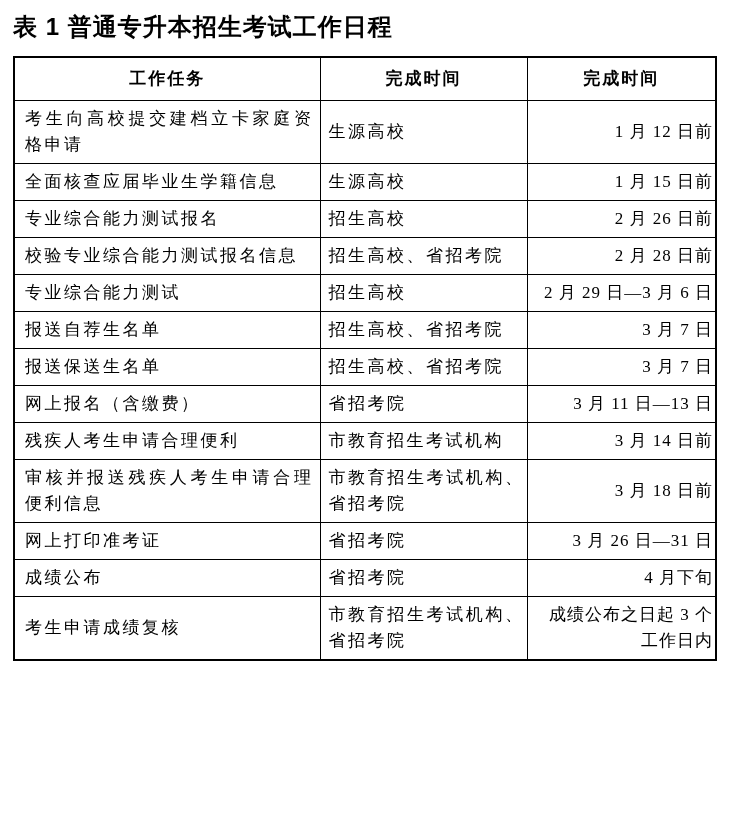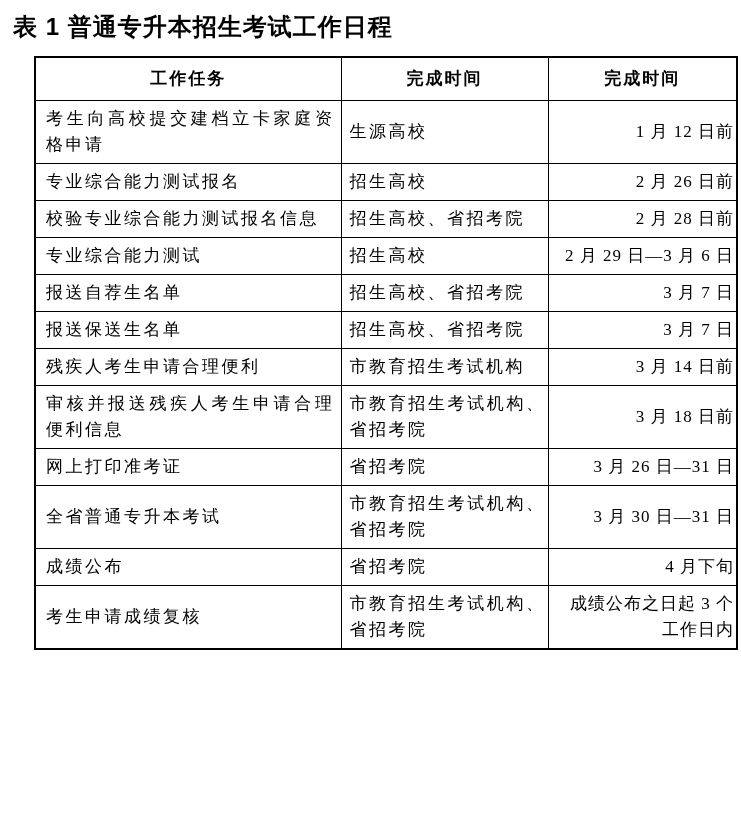--- a/index.html
+++ b/index.html
@@ -24,21 +24,21 @@
     margin: 0 0 13px 0;
     font-family: "Liberation Sans", sans-serif;
     font-weight: bold;
     font-size: 24px;
     line-height: 33px;
     letter-spacing: 1px;
     color: #000000;
     white-space: nowrap;
   }
   table.schedule {
-    margin-left: 21px;
+    margin-left: 0;
     border-collapse: collapse;
     table-layout: fixed;
     width: 702px;
     border: 2px solid #000000;
   }
   col.c-task { width: 306px; }
   col.c-dept { width: 207px; }
   col.c-time { width: 189px; }
   th, td {
     border: 1px solid #000000;
@@ -94,20 +94,25 @@
         <th>完成时间</th>
       </tr>
     </thead>
     <tbody>
       <tr>
         <td class="task">考生向高校提交建档立卡家庭资格申请</td>
         <td class="dept">生源高校</td>
         <td class="time">1 月 12 日前</td>
       </tr>
       <tr>
+        <td class="task">全面核查应届毕业生学籍信息</td>
+        <td class="dept">生源高校</td>
+        <td class="time">1 月 15 日前</td>
+      </tr>
+      <tr>
         <td class="task">专业综合能力测试报名</td>
         <td class="dept">招生高校</td>
         <td class="time">2 月 26 日前</td>
       </tr>
       <tr>
         <td class="task">校验专业综合能力测试报名信息</td>
         <td class="dept">招生高校、省招考院</td>
         <td class="time">2 月 28 日前</td>
       </tr>
       <tr>
@@ -119,38 +124,38 @@
         <td class="task">报送自荐生名单</td>
         <td class="dept">招生高校、省招考院</td>
         <td class="time">3 月 7 日</td>
       </tr>
       <tr>
         <td class="task">报送保送生名单</td>
         <td class="dept">招生高校、省招考院</td>
         <td class="time">3 月 7 日</td>
       </tr>
       <tr>
+        <td class="task">网上报名（含缴费）</td>
+        <td class="dept">省招考院</td>
+        <td class="time">3 月 11 日—13 日</td>
+      </tr>
+      <tr>
         <td class="task">残疾人考生申请合理便利</td>
         <td class="dept">市教育招生考试机构</td>
         <td class="time">3 月 14 日前</td>
       </tr>
       <tr>
         <td class="task">审核并报送残疾人考生申请合理便利信息</td>
         <td class="dept">市教育招生考试机构、省招考院</td>
         <td class="time">3 月 18 日前</td>
       </tr>
       <tr>
         <td class="task">网上打印准考证</td>
         <td class="dept">省招考院</td>
         <td class="time">3 月 26 日—31 日</td>
-      </tr>
-      <tr>
-        <td class="task">全省普通专升本考试</td>
-        <td class="dept">市教育招生考试机构、省招考院</td>
-        <td class="time">3 月 30 日—31 日</td>
       </tr>
       <tr>
         <td class="task">成绩公布</td>
         <td class="dept">省招考院</td>
         <td class="time">4 月下旬</td>
       </tr>
       <tr>
         <td class="task">考生申请成绩复核</td>
         <td class="dept">市教育招生考试机构、省招考院</td>
         <td class="time">成绩公布之日起 3 个工作日内</td>

